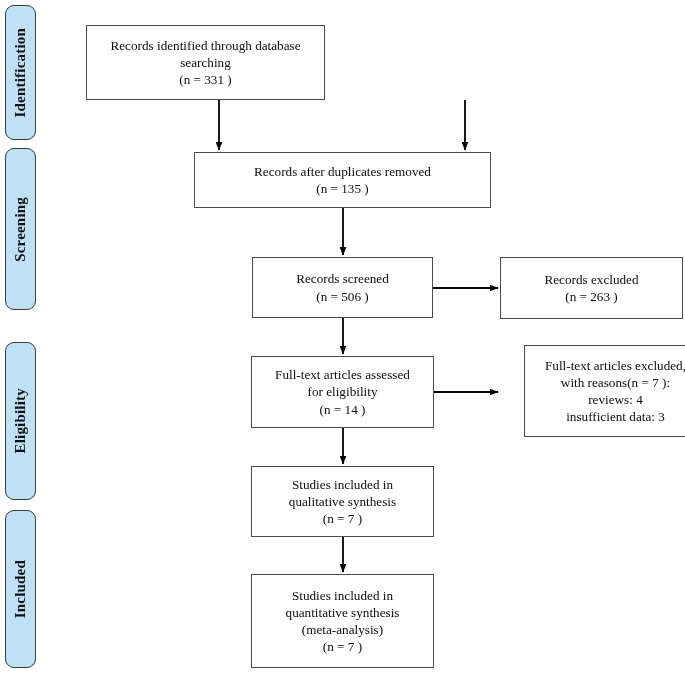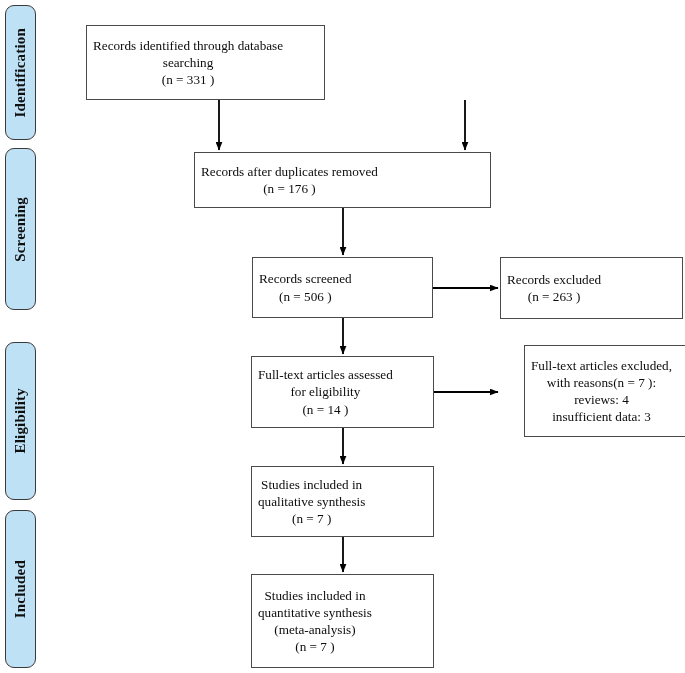--- a/index.html
+++ b/index.html
@@ -45,21 +45,21 @@
   }
 
   
   .flow-box {
     position: absolute;
     box-sizing: border-box;
     background: #ffffff;
     border: 1.3px solid #4a4a4a;
     display: flex;
     align-items: center;
-    justify-content: flex-start;
+    justify-content: center;
     text-align: center;
   }
   .flow-box-text {
     font-family: "Liberation Serif", "DejaVu Serif", serif;
     font-size: 13.2px;
     line-height: 1.30;
     color: #0c0c0c;
     white-space: pre-line;
     padding: 0 6px;
   }
@@ -96,21 +96,21 @@
 
   <div class="flow-box" style="left:86px; top:25px; width:239px; height:75px;">
     <span class="flow-box-text">Records identified through database
 searching
 (n = 331  )</span>
   </div>
 
 
   <div class="flow-box" style="left:194px; top:152px; width:297px; height:56px;">
     <span class="flow-box-text">Records after duplicates removed
-(n = 176 )</span>
+(n = 135 )</span>
   </div>
 
   <div class="flow-box" style="left:252px; top:257px; width:181px; height:61px;">
     <span class="flow-box-text">Records screened
 (n = 506 )</span>
   </div>
 
   <div class="flow-box" style="left:500px; top:257px; width:183px; height:62px;">
     <span class="flow-box-text">Records excluded
 (n = 263 )</span>

